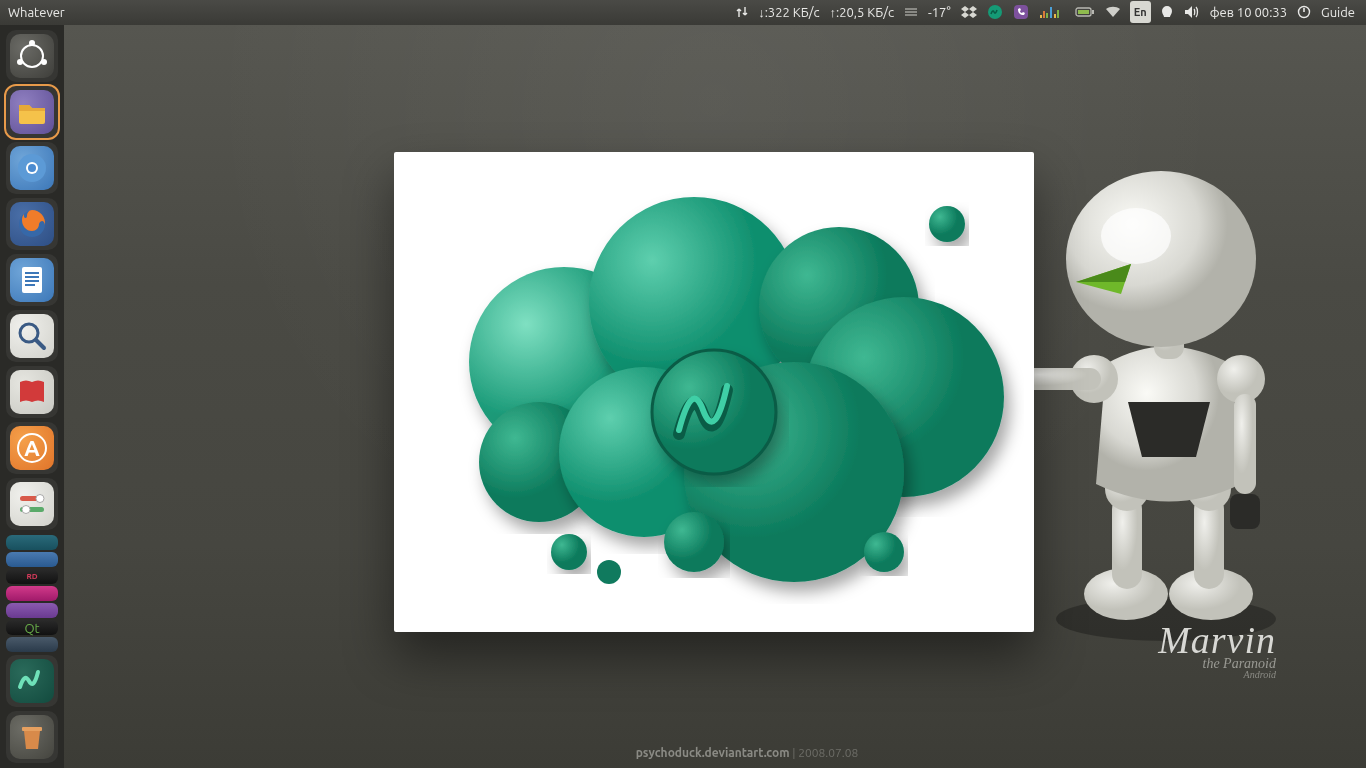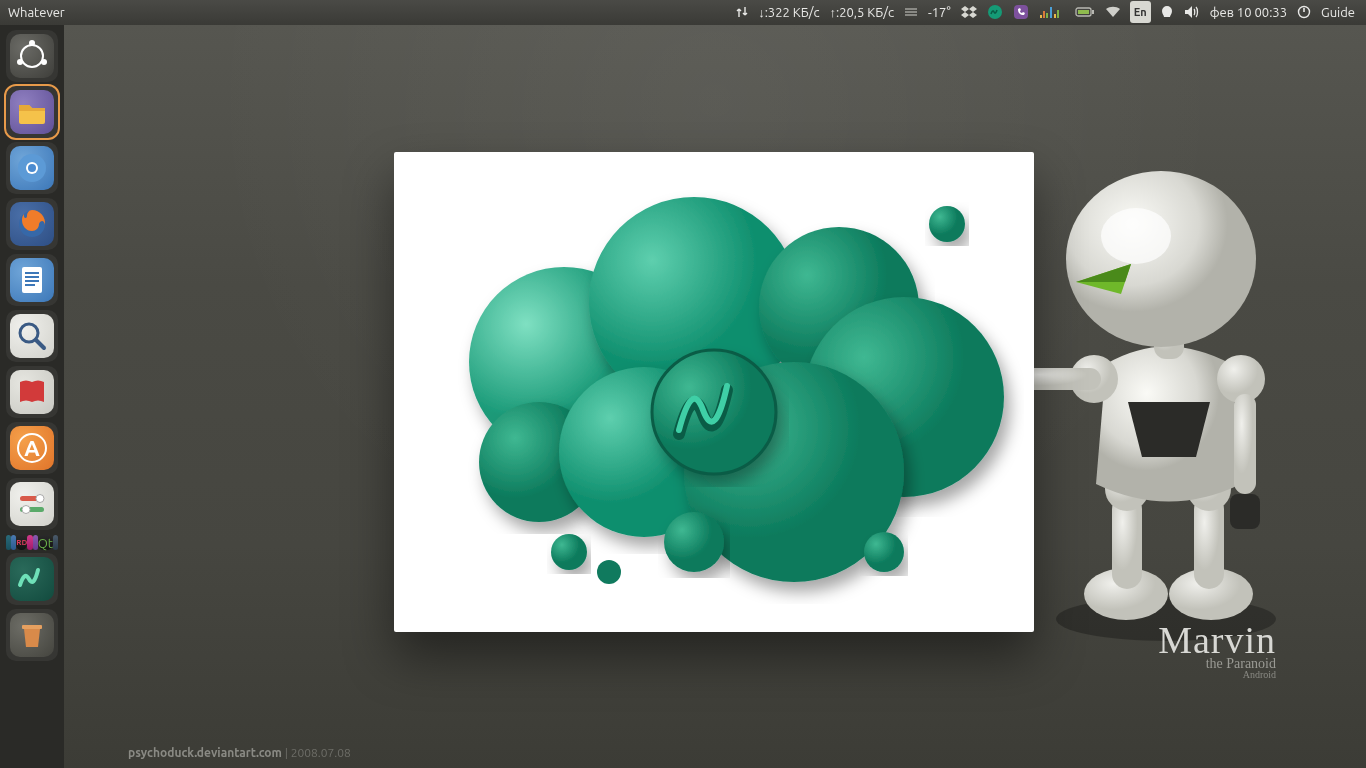--- a/index.html
+++ b/index.html
@@ -8,36 +8,36 @@
   #top-panel .spacer{flex:1}
   #top-panel .ti{display:flex;align-items:center;padding:0 5px;height:16px}
   #top-panel .ti svg{display:block}
   #top-panel .txt{white-space:nowrap}
   
   #launcher{position:absolute;top:24px;left:0;bottom:0;width:64px;background:rgba(30,30,28,.55);display:flex;flex-direction:column;align-items:center;padding-top:4px;z-index:40}
   .lcell{width:52px;height:52px;margin:2px 0;border-radius:10px;display:flex;align-items:center;justify-content:center;position:relative}
   .lcell::before{content:"";position:absolute;inset:0;border-radius:10px;background:rgba(255,255,255,.06)}
   .lcell.selected::after{content:"";position:absolute;inset:-2px;border:2px solid #e79a4a;border-radius:12px}
   .licon{position:relative;width:44px;height:44px;border-radius:10px}
-  .stack{width:52px;margin-top:2px;display:flex;flex-direction:row;align-items:flex-end}
+  .stack{width:52px;margin-top:2px;display:flex;flex-direction:column;align-items:flex-end}
   .stack .slab{width:52px;height:15px;border-radius:6px;margin:1px 0;display:flex;align-items:center;justify-content:center}
   
   #desktop{position:absolute;top:24px;left:64px;right:0;bottom:0;
     background:
       radial-gradient(circle at 50% 10%,rgba(255,255,255,.05),transparent 55%),
       linear-gradient(180deg,#565650 0%,#4a4a44 35%,#464640 70%,#3c3c36 100%)}
   #splash{position:absolute;top:128px;left:330px;width:640px;height:480px;background:#fff;box-shadow:0 25px 50px rgba(0,0,0,.45);border-radius:2px;z-index:30}
   
   #marvin{position:absolute;right:40px;top:140px;width:310px;height:480px;z-index:20}
-  #marvin-label{position:absolute;right:90px;top:594px;color:#d8d8d4;font-family:Georgia,serif;text-align:right;z-index:25}
+  #marvin-label{position:absolute;right:90px;top:594px;color:#d8d8d4;font-style:italic;font-family:Georgia,serif;text-align:right;z-index:25}
   #marvin-label .m{font-size:38px;letter-spacing:1px}
   #marvin-label .p{font-size:14px;color:#9a9a94;margin-top:-6px}
   #marvin-label .a{font-size:10px;color:#8a8a84;margin-top:-3px}
   
-  #footer{position:absolute;left:64px;right:0;bottom:6px;text-align:left;color:#6d6d67;font-size:11px;z-index:15}
+  #footer{position:absolute;left:64px;right:0;bottom:6px;text-align:center;color:#6d6d67;font-size:11px;z-index:15}
   #footer .line1{font-size:12px;margin-bottom:3px}
   #footer .line1 b{color:#8a8a84;font-weight:600}
 </style>
 </head>
 <body>
 
 <div id="top-panel">
   <span class="txt">Whatever</span>
   <span class="spacer"></span>
 

